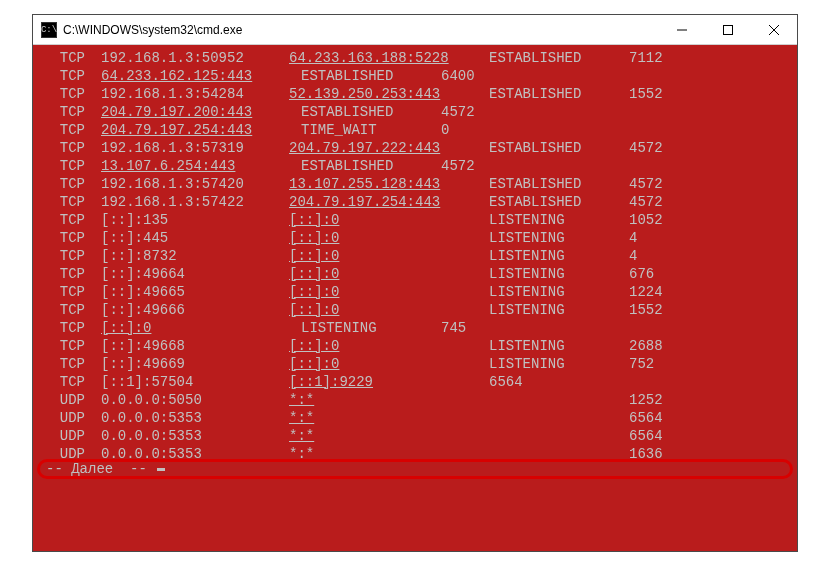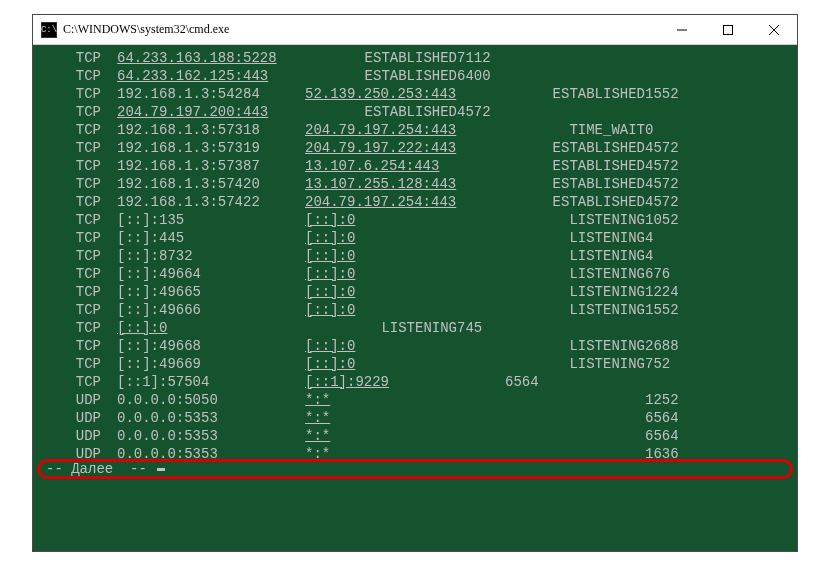--- a/index.html
+++ b/index.html
@@ -35,21 +35,21 @@
     margin-right: 6px;
     display: inline-flex;
     align-items: center;
     justify-content: center;
     border: 1px solid #333;
     font-size: 9px;
     background: #000;
     color: #ccc;
   }
   .titlebar-title {
-    font-family: Liberation Serif, serif;
+    font-family: Liberation Sans, sans-serif;
     font-size: 12px;
     color: #000;
     flex: 1;
   }
   .titlebar-controls {
     display: flex;
     height: 100%;
   }
   .titlebar-btn {
     width: 46px;
@@ -57,37 +57,37 @@
     display: flex;
     align-items: center;
     justify-content: center;
     font-family: Arial, sans-serif;
     font-size: 13px;
     color: #000;
   }
   .titlebar-btn svg { display: block; }
   .terminal {
     flex: 1;
-    background: #14532d;
-    padding: 4px 0 0 16px;
+    background: #b91c1c;
+    padding: 4px 0 0 0;
     overflow: hidden;
     position: relative;
   }
   .row {
     display: flex;
     color: #c0c0c0;
     font-size: 14px;
     line-height: 18px;
     white-space: pre;
     padding-left: 10px;
   }
   .col-proto { width: 58px; }
   .col-local { width: 188px; }
   .col-foreign { width: 200px; text-decoration: underline; }
-  .col-state { width: 140px; text-align: right; }
+  .col-state { width: 140px; }
   .col-pid { width: 80px; }
   .pager-row {
     position: absolute;
     left: 4px;
     right: 4px;
     bottom: 72px;
     height: 20px;
     border: 3px solid #d80000;
     border-radius: 12px;
     display: flex;
@@ -129,27 +129,27 @@
       <div class="titlebar-btn">
         <svg width="10" height="10" viewBox="0 0 10 10">
             <line x1="0" y1="0" x2="10" y2="10" stroke="#000" stroke-width="1"></line>
             <line x1="10" y1="0" x2="0" y2="10" stroke="#000" stroke-width="1"></line>
           </svg>
       </div>
     </div>
   </div>
   <div class="terminal">
     <div id="rows-container">
-        <div class="row"><span class="col-proto">  TCP</span><span class="col-foreign">64.233.163.188:5228</span><span class="col-state">ESTABLISHED</span><span class="col-pid">7112</span></div>
+        <div class="row"><span class="col-proto">  TCP</span><span class="col-local">192.168.1.3:50952</span><span class="col-foreign">64.233.163.188:5228</span><span class="col-state">ESTABLISHED</span><span class="col-pid">7112</span></div>
         <div class="row"><span class="col-proto">  TCP</span><span class="col-foreign">64.233.162.125:443</span><span class="col-state">ESTABLISHED</span><span class="col-pid">6400</span></div>
         <div class="row"><span class="col-proto">  TCP</span><span class="col-local">192.168.1.3:54284</span><span class="col-foreign">52.139.250.253:443</span><span class="col-state">ESTABLISHED</span><span class="col-pid">1552</span></div>
         <div class="row"><span class="col-proto">  TCP</span><span class="col-foreign">204.79.197.200:443</span><span class="col-state">ESTABLISHED</span><span class="col-pid">4572</span></div>
-        <div class="row"><span class="col-proto">  TCP</span><span class="col-local">192.168.1.3:57318</span><span class="col-foreign">204.79.197.254:443</span><span class="col-state">TIME_WAIT</span><span class="col-pid">0</span></div>
+        <div class="row"><span class="col-proto">  TCP</span><span class="col-foreign">204.79.197.254:443</span><span class="col-state">TIME_WAIT</span><span class="col-pid">0</span></div>
         <div class="row"><span class="col-proto">  TCP</span><span class="col-local">192.168.1.3:57319</span><span class="col-foreign">204.79.197.222:443</span><span class="col-state">ESTABLISHED</span><span class="col-pid">4572</span></div>
-        <div class="row"><span class="col-proto">  TCP</span><span class="col-local">192.168.1.3:57387</span><span class="col-foreign">13.107.6.254:443</span><span class="col-state">ESTABLISHED</span><span class="col-pid">4572</span></div>
+        <div class="row"><span class="col-proto">  TCP</span><span class="col-foreign">13.107.6.254:443</span><span class="col-state">ESTABLISHED</span><span class="col-pid">4572</span></div>
         <div class="row"><span class="col-proto">  TCP</span><span class="col-local">192.168.1.3:57420</span><span class="col-foreign">13.107.255.128:443</span><span class="col-state">ESTABLISHED</span><span class="col-pid">4572</span></div>
         <div class="row"><span class="col-proto">  TCP</span><span class="col-local">192.168.1.3:57422</span><span class="col-foreign">204.79.197.254:443</span><span class="col-state">ESTABLISHED</span><span class="col-pid">4572</span></div>
         <div class="row"><span class="col-proto">  TCP</span><span class="col-local">[::]:135</span><span class="col-foreign">[::]:0</span><span class="col-state">LISTENING</span><span class="col-pid">1052</span></div>
         <div class="row"><span class="col-proto">  TCP</span><span class="col-local">[::]:445</span><span class="col-foreign">[::]:0</span><span class="col-state">LISTENING</span><span class="col-pid">4</span></div>
         <div class="row"><span class="col-proto">  TCP</span><span class="col-local">[::]:8732</span><span class="col-foreign">[::]:0</span><span class="col-state">LISTENING</span><span class="col-pid">4</span></div>
         <div class="row"><span class="col-proto">  TCP</span><span class="col-local">[::]:49664</span><span class="col-foreign">[::]:0</span><span class="col-state">LISTENING</span><span class="col-pid">676</span></div>
         <div class="row"><span class="col-proto">  TCP</span><span class="col-local">[::]:49665</span><span class="col-foreign">[::]:0</span><span class="col-state">LISTENING</span><span class="col-pid">1224</span></div>
         <div class="row"><span class="col-proto">  TCP</span><span class="col-local">[::]:49666</span><span class="col-foreign">[::]:0</span><span class="col-state">LISTENING</span><span class="col-pid">1552</span></div>
         <div class="row"><span class="col-proto">  TCP</span><span class="col-foreign">[::]:0</span><span class="col-state">LISTENING</span><span class="col-pid">745</span></div>
         <div class="row"><span class="col-proto">  TCP</span><span class="col-local">[::]:49668</span><span class="col-foreign">[::]:0</span><span class="col-state">LISTENING</span><span class="col-pid">2688</span></div>

